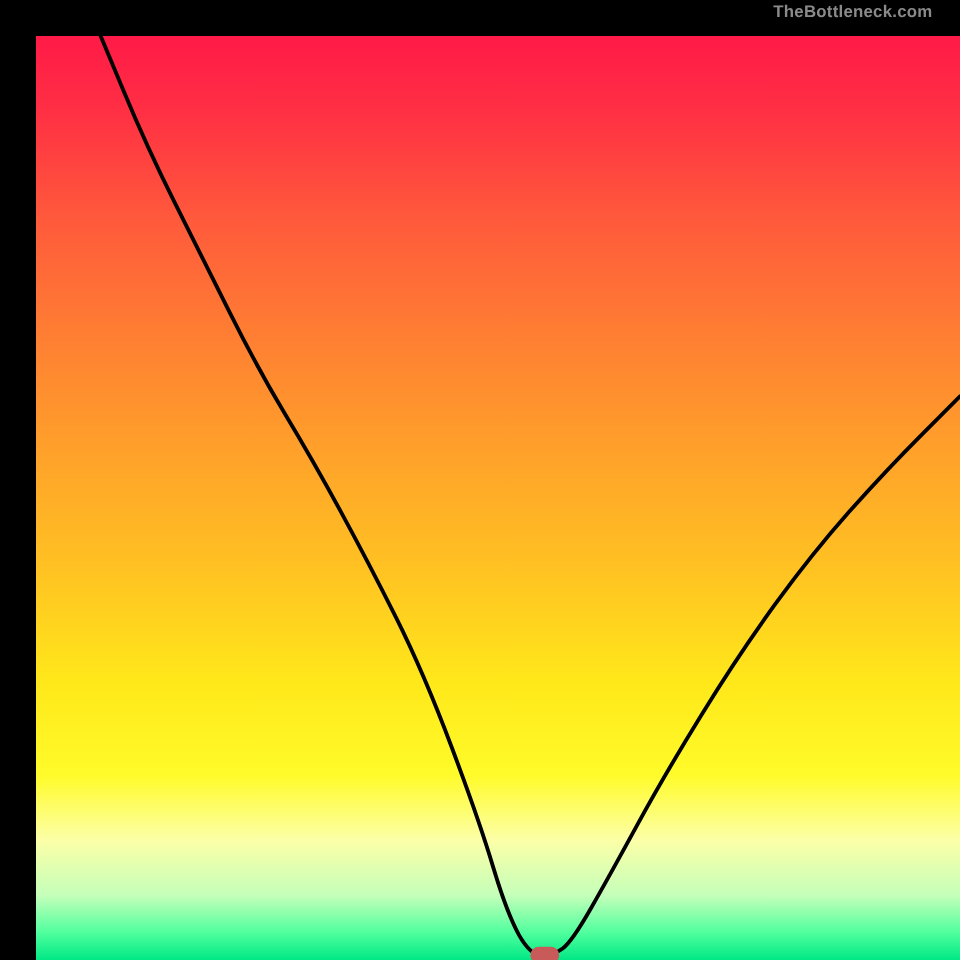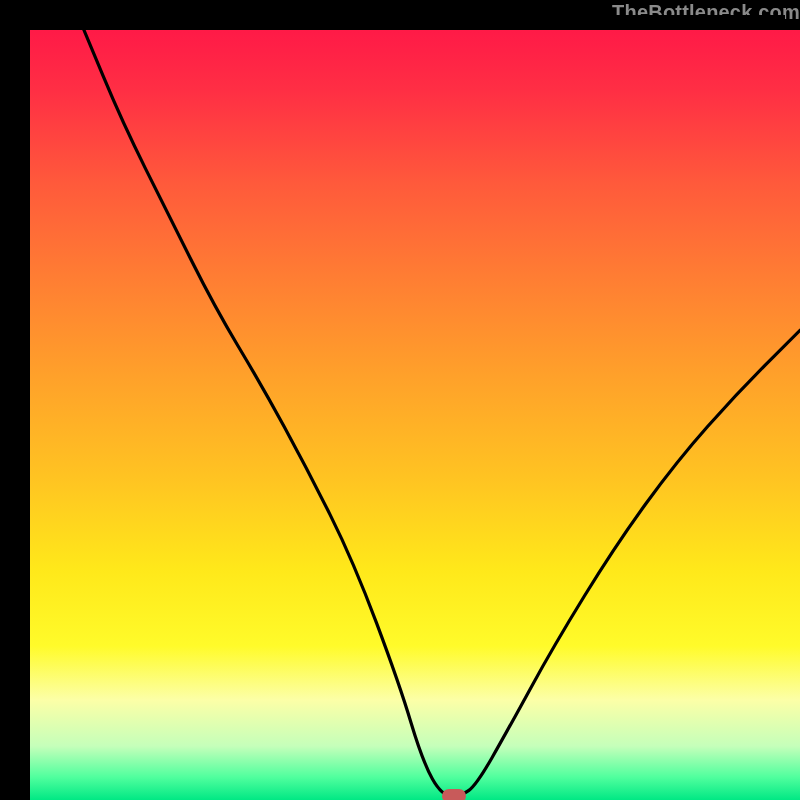--- a/index.html
+++ b/index.html
@@ -60,22 +60,22 @@
     position: absolute;
     width: 24px;
     height: 14px;
     border-radius: 7px;
     background: #c85a5a;
     transform: translate(-50%, -50%);
   }
   .watermark {
     position: absolute;
     top: 1px;
-    right: 0;
-    font-size: 20px;
+    right: 23px;
+    font-size: 14px;
     font-weight: 600;
     color: #8a8a8a;
     letter-spacing: 0.2px;
     user-select: none;
   }
 </style>
 </head>
 <body>
 
 <div class="watermark">TheBottleneck.com</div>

